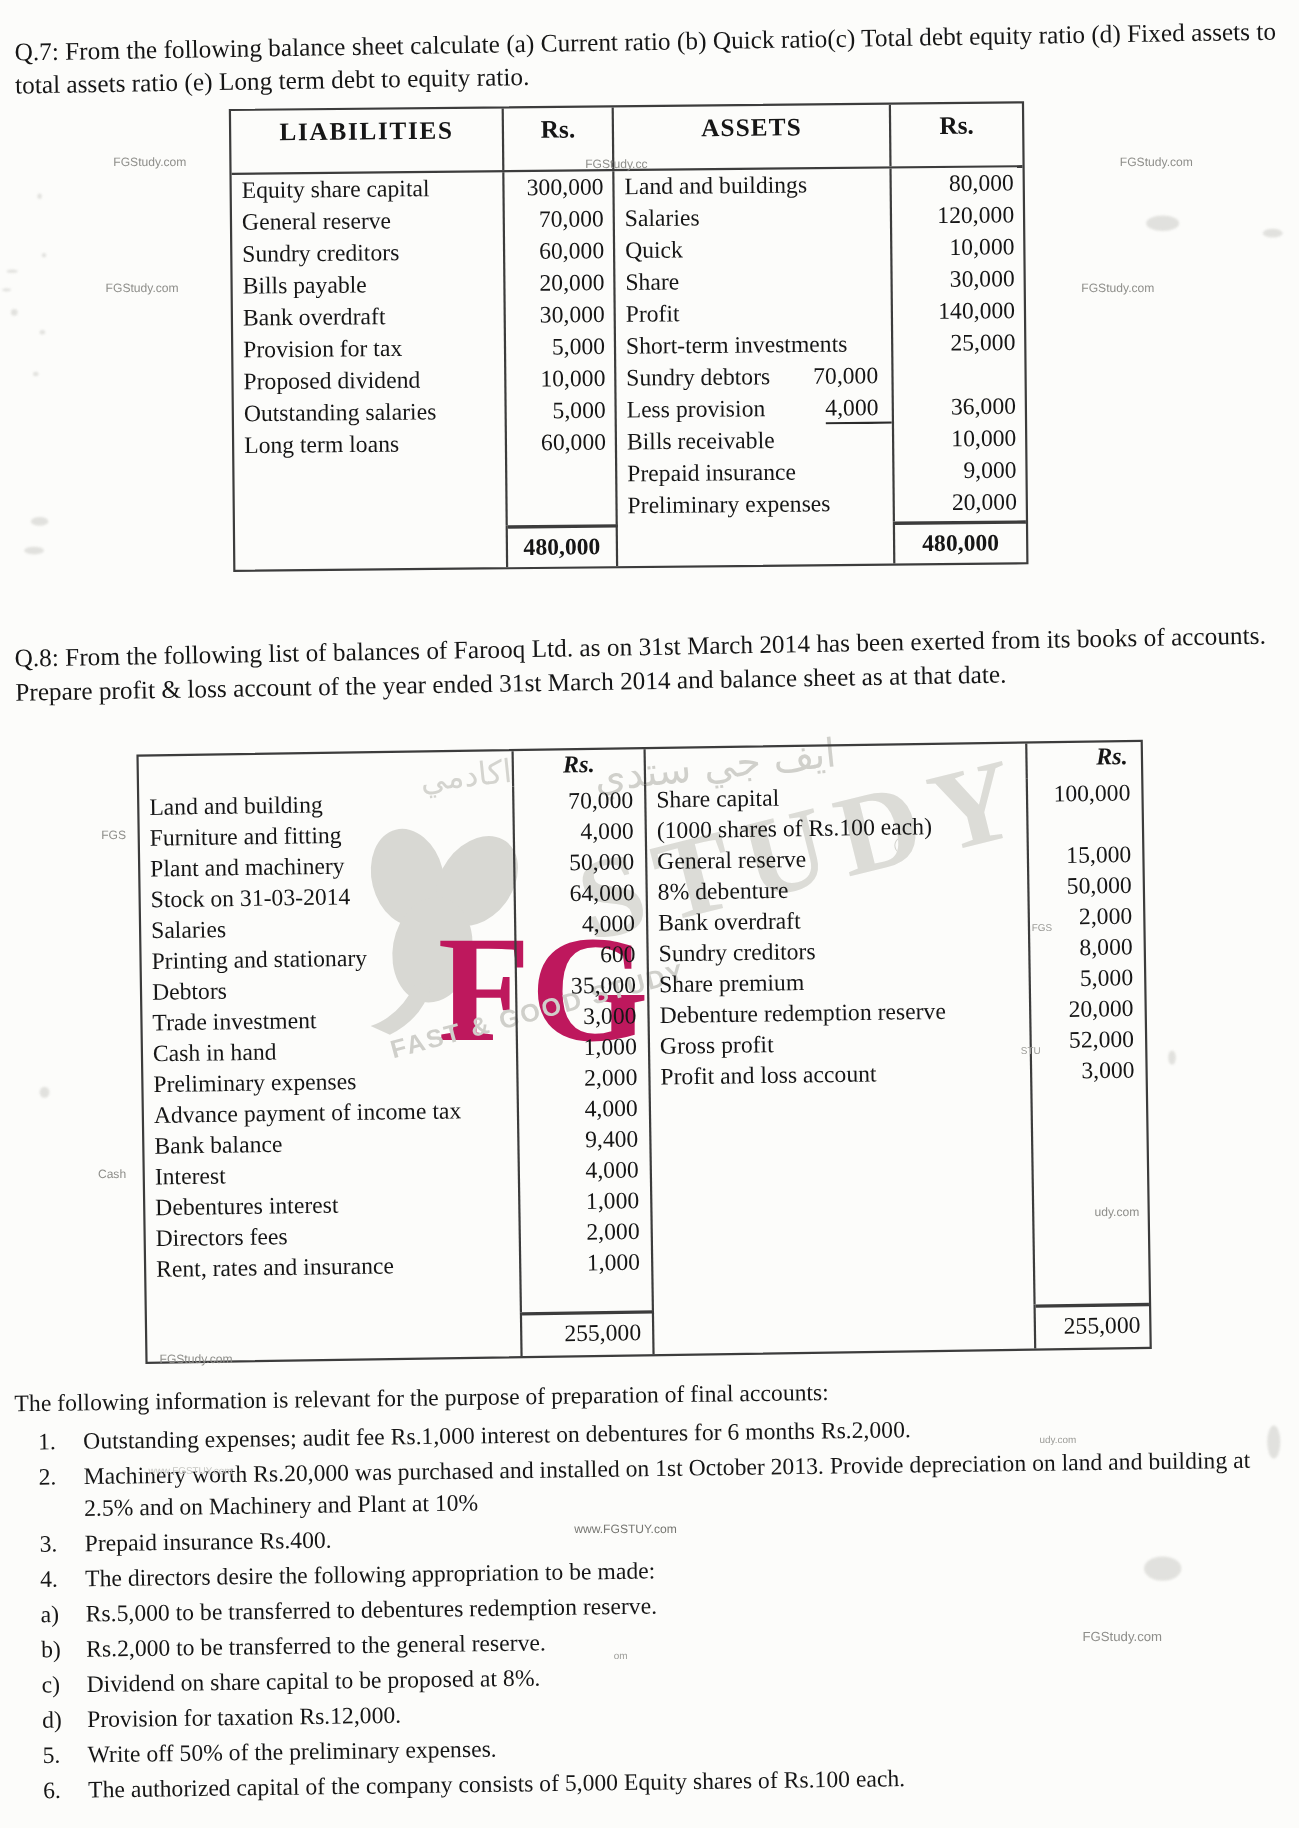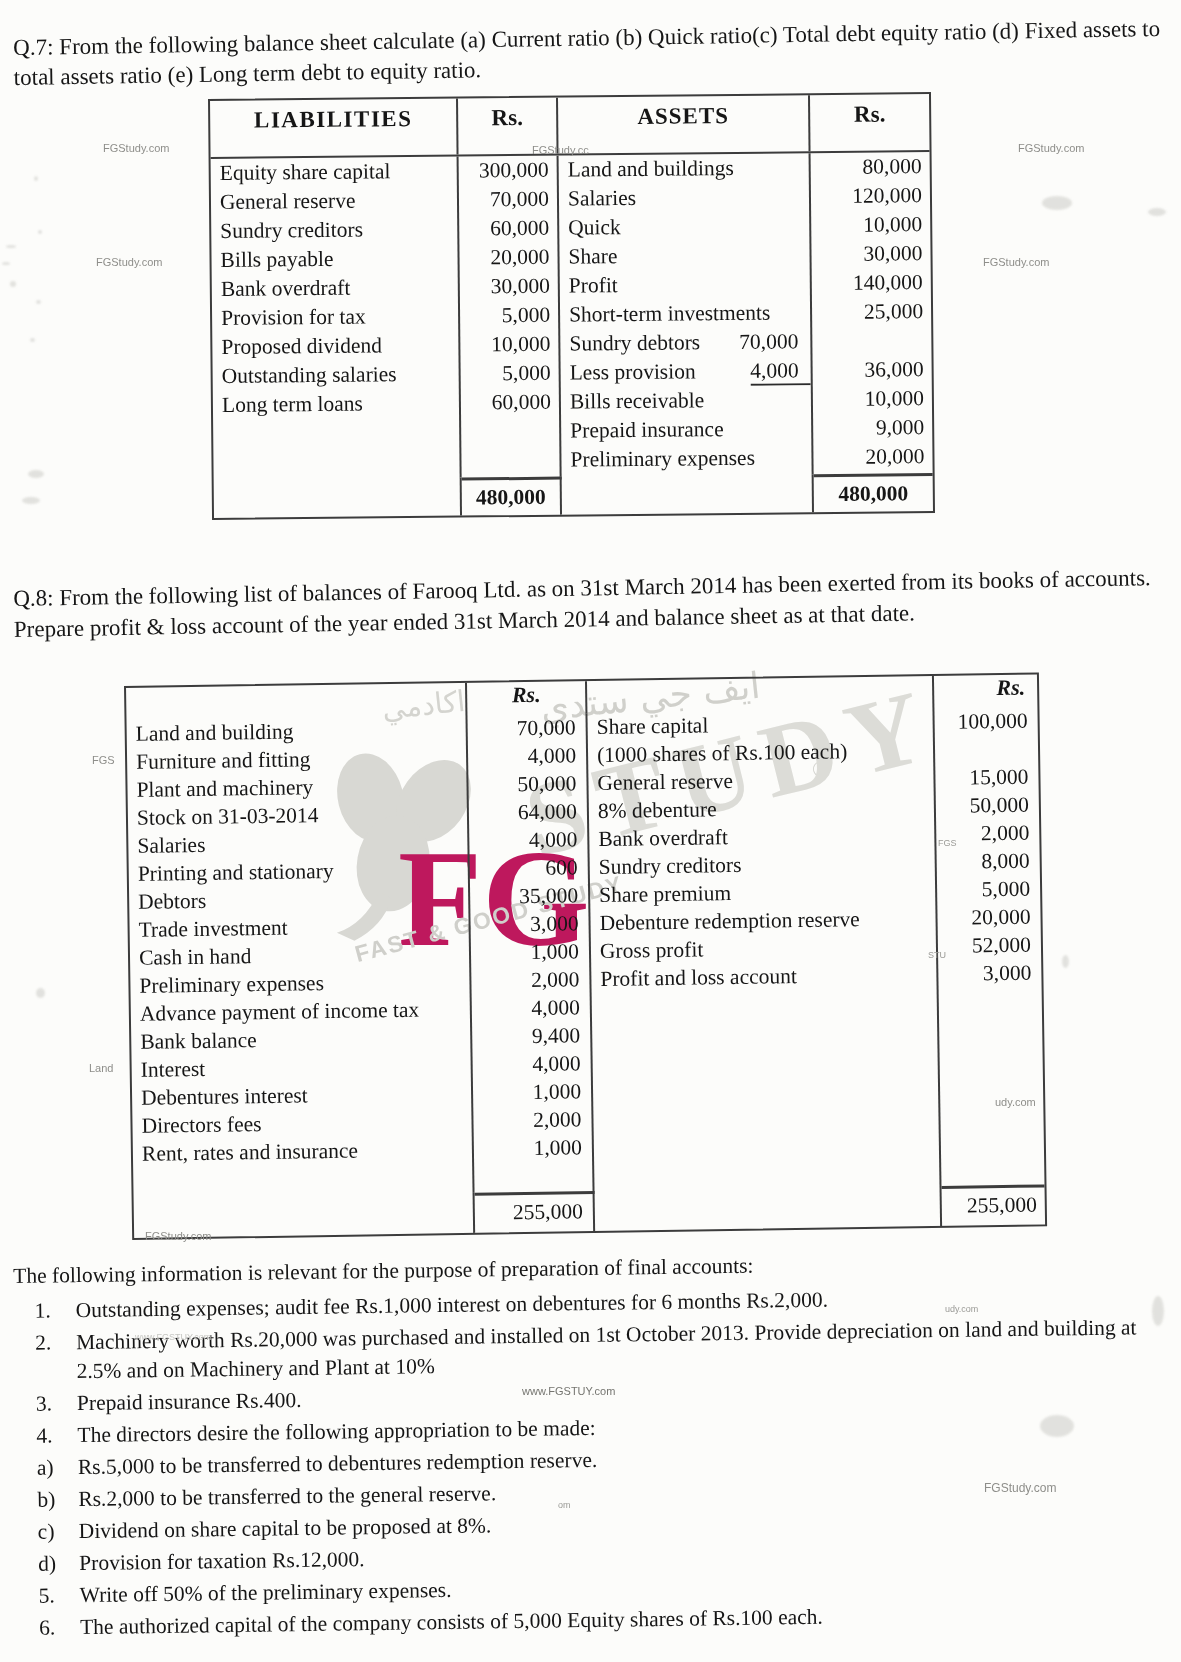--- a/index.html
+++ b/index.html
@@ -126,21 +126,21 @@
     <span class="logo logo-fg">FG</span>
     <span class="logo logo-tag">FAST &amp; GOOD STUDY</span>
   </div>
 
   <span class="wm" style="left:103px;top:142px;">FGStudy.com</span>
   <span class="wm" style="left:1018px;top:142px;">FGStudy.com</span>
   <span class="wm" style="left:532px;top:144px;">FGStudy.cc</span>
   <span class="wm" style="left:96px;top:256px;">FGStudy.com</span>
   <span class="wm" style="left:983px;top:256px;">FGStudy.com</span>
   <span class="wm" style="left:92px;top:754px;">FGS</span>
-  <span class="wm" style="left:89px;top:1062px;">Land</span>
+  <span class="wm" style="left:89px;top:1062px;">Cash</span>
   <span class="wm wm-tiny" style="left:938px;top:838px;">FGS</span>
   <span class="wm wm-tiny" style="left:928px;top:950px;">STU</span>
   <span class="wm" style="left:995px;top:1096px;">udy.com</span>
   <span class="wm" style="left:145px;top:1230px;">FGStudy.com</span>
   <span class="wm wm-tiny" style="left:945px;top:1304px;">udy.com</span>
   <span class="wm wm-faint" style="left:135px;top:1332px;">www.FGSTUY.com</span>
   <span class="wm" style="left:522px;top:1385px;color:#757570;">www.FGSTUY.com</span>
   <span class="wm" style="left:984px;top:1481px;font-size:12px;">FGStudy.com</span>
   <span class="wm wm-tiny" style="left:558px;top:1500px;">om</span>
 

